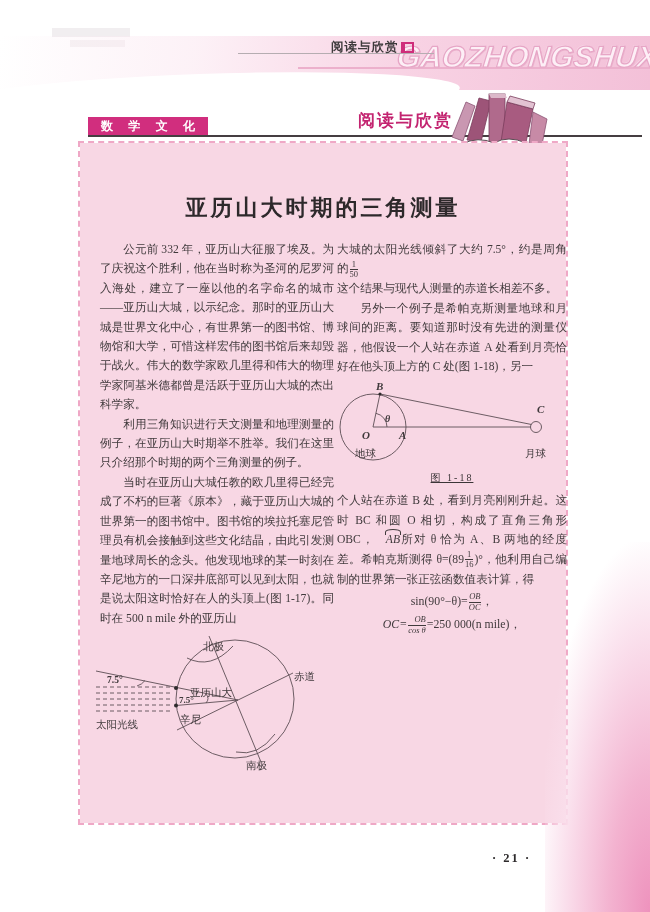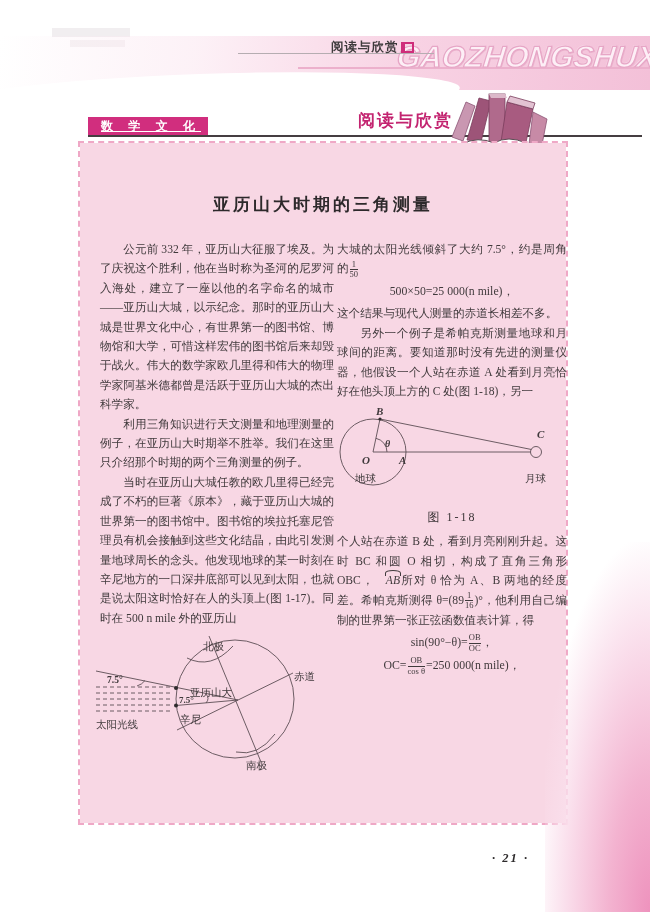--- a/index.html
+++ b/index.html
@@ -20,54 +20,54 @@
         transform:skewX(-6deg);white-space:nowrap;}
   .top-rule{position:absolute;top:53px;left:238px;width:196px;height:1px;background:#b5adb1;}
   .top-label{position:absolute;top:39px;left:331px;font-size:12.5px;font-weight:bold;color:#3d3a3b;
         letter-spacing:1px;font-family:"Liberation Sans","DejaVu Sans",sans-serif;}
   .top-label-icon{position:absolute;top:42px;left:401px;width:7px;height:7px;
         border:2px solid #cf2d7b;border-left-width:4px;}
 
   
   .badge{position:absolute;top:117px;left:88px;width:120px;height:19px;background:#d12e7e;color:#fff;
         font-size:12px;font-weight:bold;text-align:center;line-height:19px;letter-spacing:6px;
-        padding-left:6px;box-sizing:border-box;font-family:"Liberation Sans","DejaVu Sans",sans-serif;text-decoration:underline;}
+        padding-left:6px;box-sizing:border-box;font-family:"Liberation Sans","DejaVu Sans",sans-serif;}
   .header-rule{position:absolute;top:135px;left:88px;width:554px;height:2px;background:#453e41;}
   .header-title{position:absolute;top:109px;left:358px;font-size:17px;font-weight:bold;color:#c32470;
         letter-spacing:2px;font-family:"Liberation Sans","DejaVu Sans",sans-serif;}
   .books{position:absolute;top:90px;left:444px;}
 
   
   .panel{position:absolute;left:78px;top:141px;width:490px;height:684px;background:#f8d7e4;
         border:2px dashed #efa8c6;background-clip:padding-box;box-sizing:border-box;}
-  .art-title{position:absolute;top:50px;left:0;width:100%;text-align:center;font-size:17px;
+  .art-title{position:absolute;top:50px;left:0;width:100%;text-align:center;font-size:22px;
         font-weight:bold;color:#2d292b;letter-spacing:3px;margin:0;}
   .col-left{position:absolute;left:20px;top:97px;width:234px;}
   .col-right{position:absolute;left:257px;top:97px;width:230px;}
   .panel p{margin:0;text-align:justify;font-size:11.6px;line-height:19.4px;color:#403a3c;text-indent:2em;}
   .panel p.noindent{text-indent:0;}
   .formula{text-align:center;font-size:11.8px;line-height:21px;margin:2px 0;color:#403a3c;}
   .frac{display:inline-block;vertical-align:-0.55em;text-align:center;font-size:8.5px;line-height:1.1;
         padding:0 1px;}
   .frac .num{display:block;}
   .frac .den{display:block;border-top:1px solid currentColor;}
   .arc{position:relative;font-style:italic;margin-left:11px;}
   .arc::before{content:"";position:absolute;left:-1px;right:-1px;top:-4px;height:5px;
         border:1px solid currentColor;border-bottom:none;border-radius:50% 50% 0 0;}
-  .var{}
+  .var{font-style:italic;text-align:right;}
   .fig{margin-top:5px;text-align:center;}
   .fig17{margin-left:-6px;}
-  .figcap{font-size:12px;color:#3b3537;margin-top:15px;letter-spacing:2px;}
+  .figcap{font-size:10px;color:#3b3537;margin-top:2px;letter-spacing:2px;text-decoration:underline;}
   svg text{font-family:"Liberation Serif","DejaVu Serif",serif;}
 
   
   .corner{position:absolute;right:0;bottom:0;width:105px;height:370px;
         background:radial-gradient(130% 120% at 100% 100%,#ee92bd 0%,#f3b3d0 30%,#fadfec 62%,rgba(255,255,255,0) 85%);}
   .page-num{position:absolute;left:492px;top:851px;font-size:12.5px;font-weight:bold;color:#2e2b2c;
-        letter-spacing:2px;font-style:italic;}
+        letter-spacing:2px;}
 </style>
 </head>
 <body>
 
 <div class="page">
 
   <div class="deco-a"></div>
   <div class="deco-b"></div>
   <div class="top-band"></div>
   <div class="top-band-swoosh"></div>
@@ -135,21 +135,20 @@
           <text x="152" y="136" font-size="10.5" fill="#3f393b">南极</text>
           <text x="2" y="95" font-size="10.5" fill="#3f393b">太阳光线</text>
           <text x="13" y="50" font-size="9.5" font-weight="bold" fill="#3f393b">7.5°</text>
           <text x="85" y="70" font-size="9" font-weight="bold" fill="#3f393b">7.5°</text>
         </svg>
       </div>
     </div>
 
     <div class="col-right">
       <p class="noindent"><span>大城的太阳光线倾斜了大约 7.5°，约是周角的</span><span class="frac"><span class="num">1</span><span class="den">50</span></span></p>
-      <div class="formula">500×50=25 000(n mile)，</div>
       <p class="noindent">这个结果与现代人测量的赤道长相差不多。</p>
       <p>另外一个例子是希帕克斯测量地球和月球间的距离。要知道那时没有先进的测量仪器，他假设一个人站在赤道 A 处看到月亮恰好在他头顶上方的 C 处(图 1-18)，另一</p>
 
       <div class="fig">
         <svg width="230" height="84" viewBox="0 0 230 84">
           <g stroke="#5c4e55" stroke-width="0.9" fill="none">
             <circle cx="36" cy="46" r="33"></circle>
             <circle cx="199" cy="46" r="5.5"></circle>
             <line x1="36" y1="46" x2="193.5" y2="46"></line>
             <line x1="36" y1="46" x2="43" y2="13"></line>

